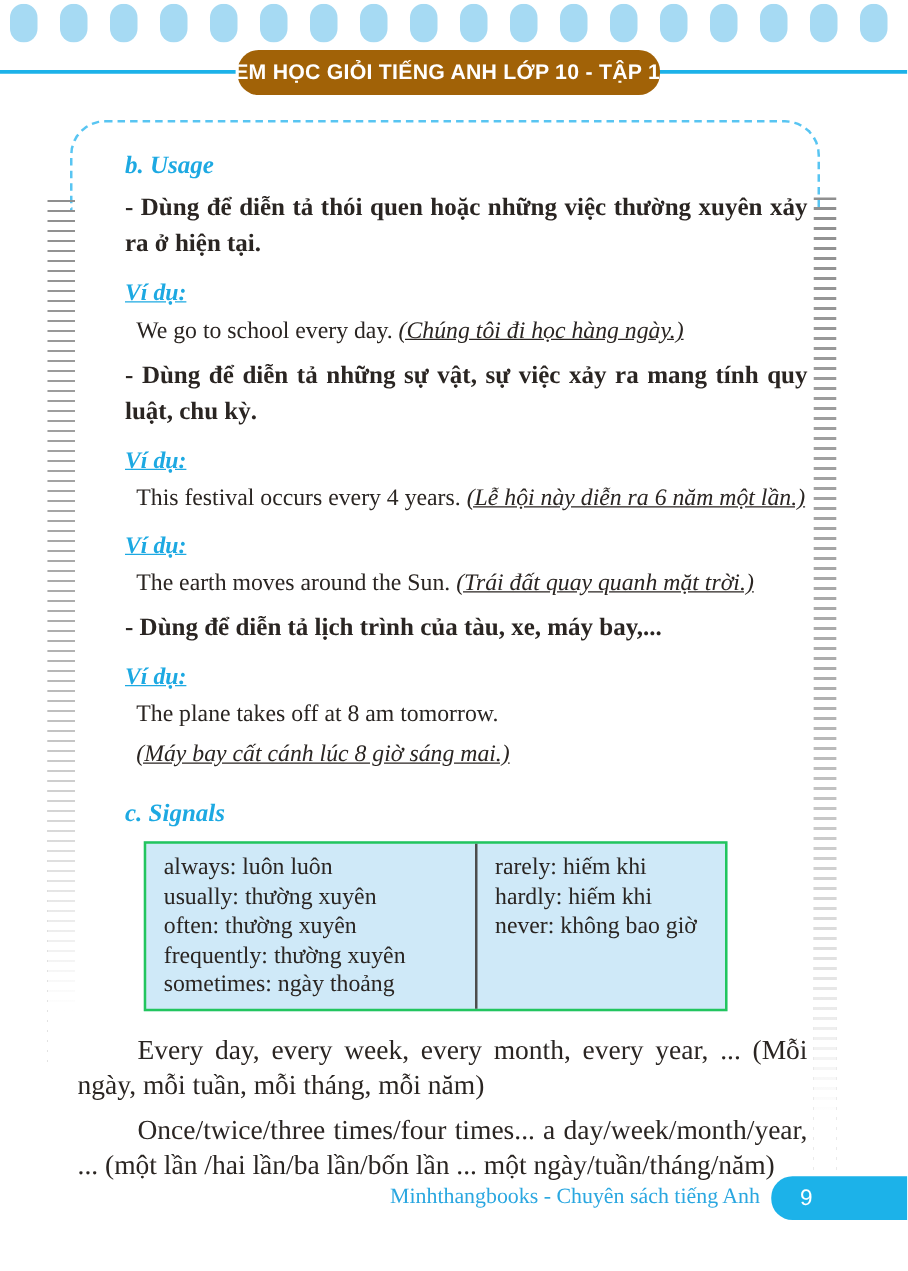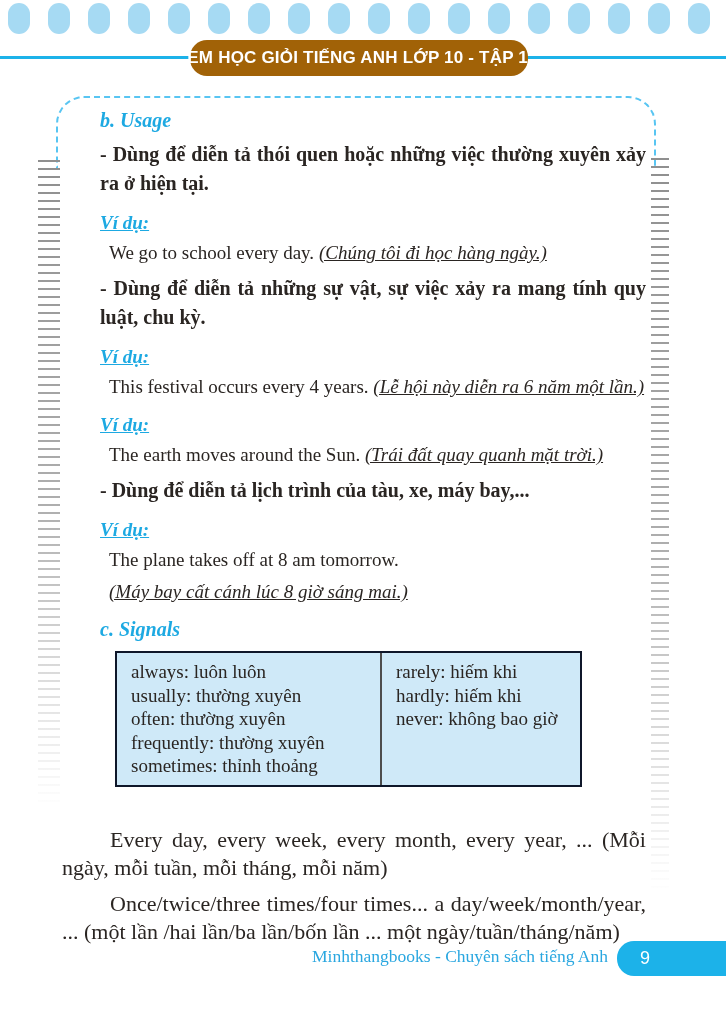--- a/index.html
+++ b/index.html
@@ -32,35 +32,35 @@
   .ticks { position:absolute;
            background-image:repeating-linear-gradient(to bottom,
              #8f8f8f 0px,#8f8f8f 2px, transparent 2px, transparent 8px); }
   .ticks::after { content:""; position:absolute; inset:0;
            background:linear-gradient(to bottom, rgba(255,255,255,0) 0%,
              rgba(255,255,255,.28) 50%, #ffffff 94%); }
   .ticks-left  { left:38px;  top:160px; width:22px; height:690px; }
   .ticks-right { left:651px; top:158px; width:18px; height:782px; }
 
   
-  .content { position:absolute; left:100px; top:108px; width:546px; }
+  .content { position:absolute; left:100px; top:120px; width:546px; }
   .section-heading { color:#1da9e2; font-weight:bold; font-style:italic;
                      font-size:20px; line-height:24px; margin:0 0 8px; }
-  .heading-signals { margin-top:12px; }
+  .heading-signals { margin-top:22px; }
   .rule { font-weight:bold; font-size:20px; line-height:29px;
           text-align:justify; margin:0 0 8px; }
   .vidu { color:#1da9e2; font-weight:bold; font-style:italic;
           text-decoration:underline; font-size:19px; line-height:22px; margin:14px 0 6px; }
   .example { font-size:19px; line-height:26px; padding-left:9px; margin:0 0 8px; }
   .example .vi { font-style:italic;text-decoration:underline; }
   .example.vi-line { margin-top:-2px; }
 
   
   .signals-table { margin:10px 0 0 15px; width:467px; display:flex;
-                   background:#cfe9f8; border:2px solid #0f172a; }
+                   background:#cfe9f8; border:2px solid #22c55e; }
   .signals-col { padding:7px 4px 7px 14px; font-size:19px; line-height:23.5px; }
   .signals-col.left  { width:265px; border-right:2px solid #4d4d4d; }
   .signals-col.right { flex:1; }
 
   
   .notes { position:absolute; left:62px; top:826px; width:584px; }
   .note { font-size:22px; line-height:28px; text-align:justify;
           text-indent:48px; margin:0 0 8px; }
 
   
@@ -129,21 +129,21 @@
     <p class="example vi-line"><span class="vi">(Máy bay cất cánh lúc 8 giờ sáng mai.)</span></p>
 
     <h3 class="section-heading heading-signals">c. Signals</h3>
 
     <div class="signals-table">
       <div class="signals-col left">
         <div>always: luôn luôn</div>
         <div>usually: thường xuyên</div>
         <div>often: thường xuyên</div>
         <div>frequently: thường xuyên</div>
-        <div>sometimes: thỉnh thoảng</div>
+        <div>sometimes: ngày thoảng</div>
       </div>
       <div class="signals-col right">
         <div>rarely: hiếm khi</div>
         <div>hardly: hiếm khi</div>
         <div>never: không bao giờ</div>
       </div>
     </div>
   </div>
 
   <div class="notes">

